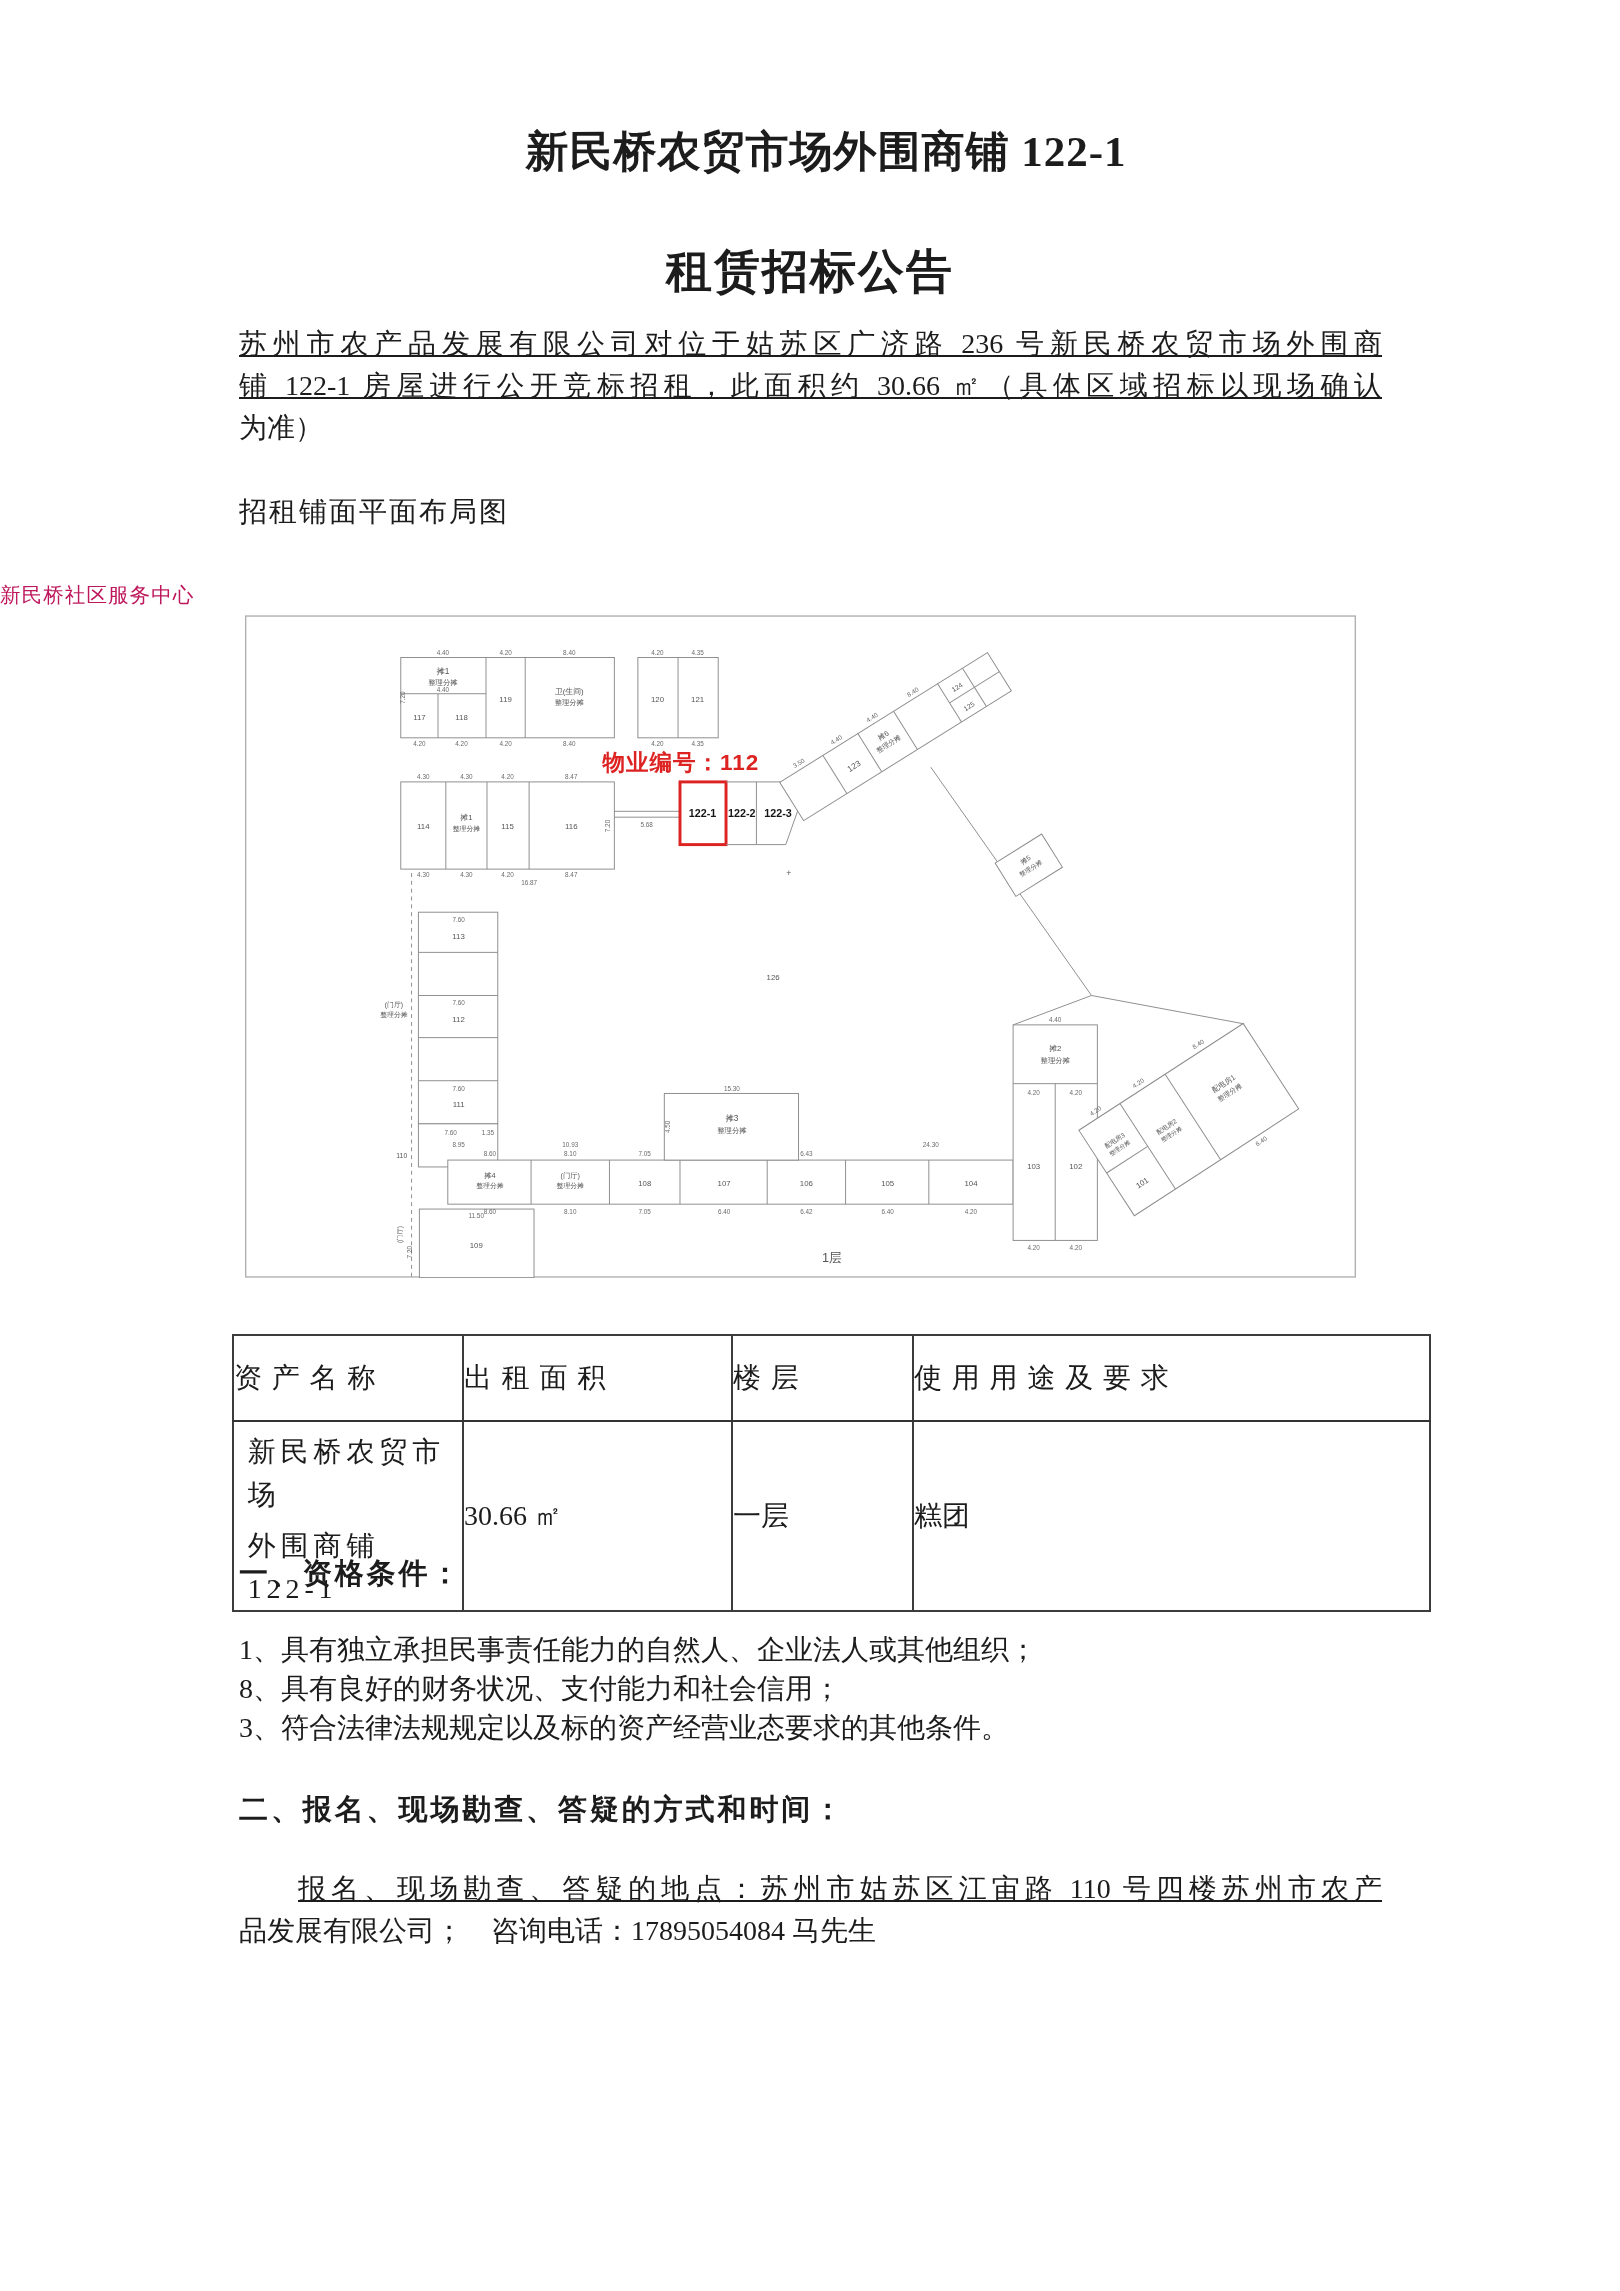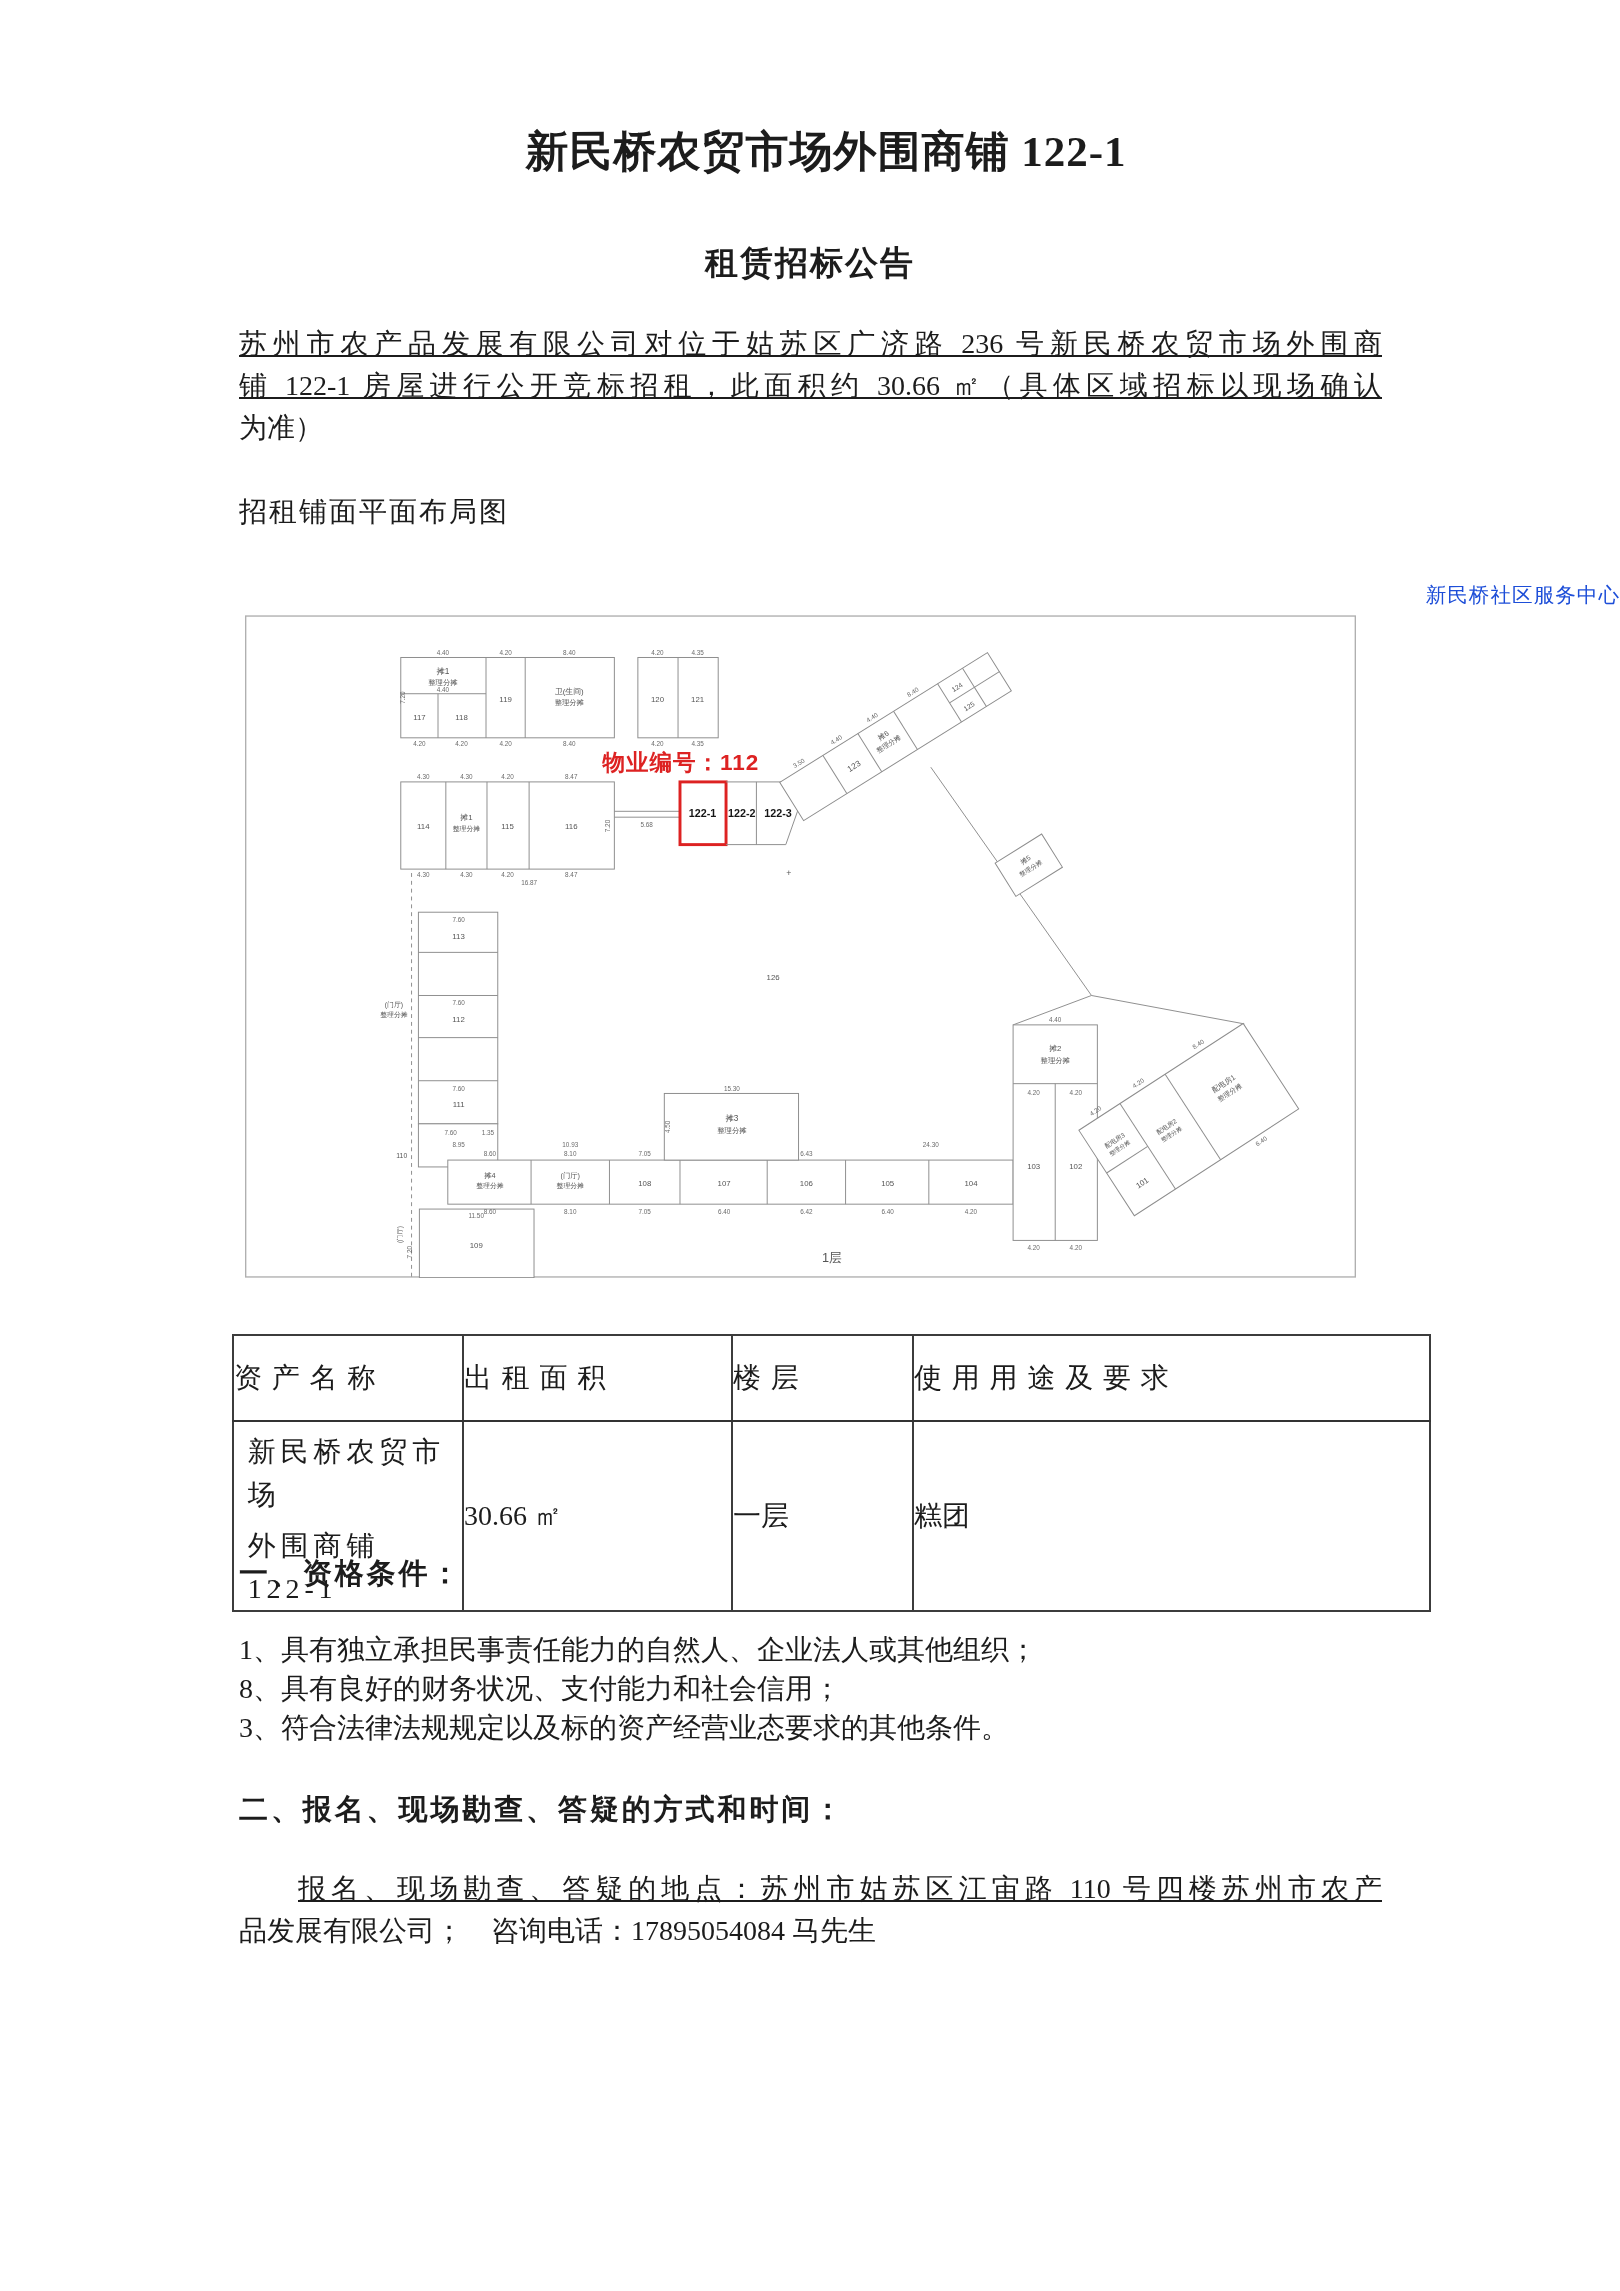--- a/index.html
+++ b/index.html
@@ -9,29 +9,29 @@
     font-family:"Liberation Serif","DejaVu Serif",serif; color:#1c1c1c;
     overflow:hidden;
   }
   .abs { position:absolute; }
   .doc-title {
     left:16px; top:123px; width:1620px; text-align:center;
     font-size:43px; font-weight:bold; letter-spacing:1px;
   }
   .doc-subtitle {
     left:0; top:241px; width:1620px; text-align:center;
-    font-size:33px; font-weight:bold; letter-spacing:2px;
+    font-size:46px; font-weight:bold; letter-spacing:2px;
   }
   .intro { left:239px; top:323px; width:1143px; font-size:28px; }
   .intro .line { height:42px; line-height:42px; }
   .jline { text-align:justify; text-align-last:justify;text-decoration:underline; }
   .caption { left:239px; top:493px; font-size:28px; letter-spacing:2px; }
   .site-label {
-    left:0; top:581px; width:1620px; text-align:right;
-    font-size:20.6px; color:#1d4ed8; letter-spacing:1px;
+    left:0; top:581px; width:1620px; text-align:left;
+    font-size:20.6px; color:#be185d; letter-spacing:1px;
   }
   .plan-svg { left:245px; top:615px; }
   .asset-table {
     left:232px; top:1334px; width:1158px;
     border-collapse:collapse; table-layout:fixed; font-size:28px;
   }
   .asset-table td {
     border:2px solid #3c3c3c; vertical-align:middle; text-align:left;
   }
   .asset-table tr.hdr td { height:86px; border-bottom:2.9px solid #333; letter-spacing:9.8px; }

